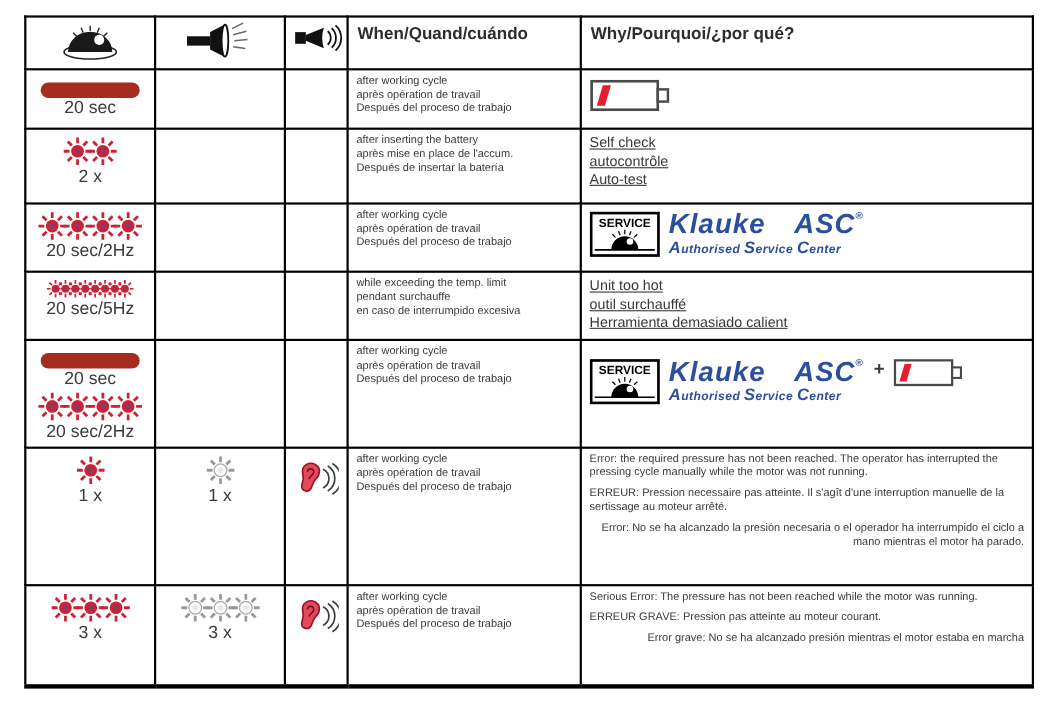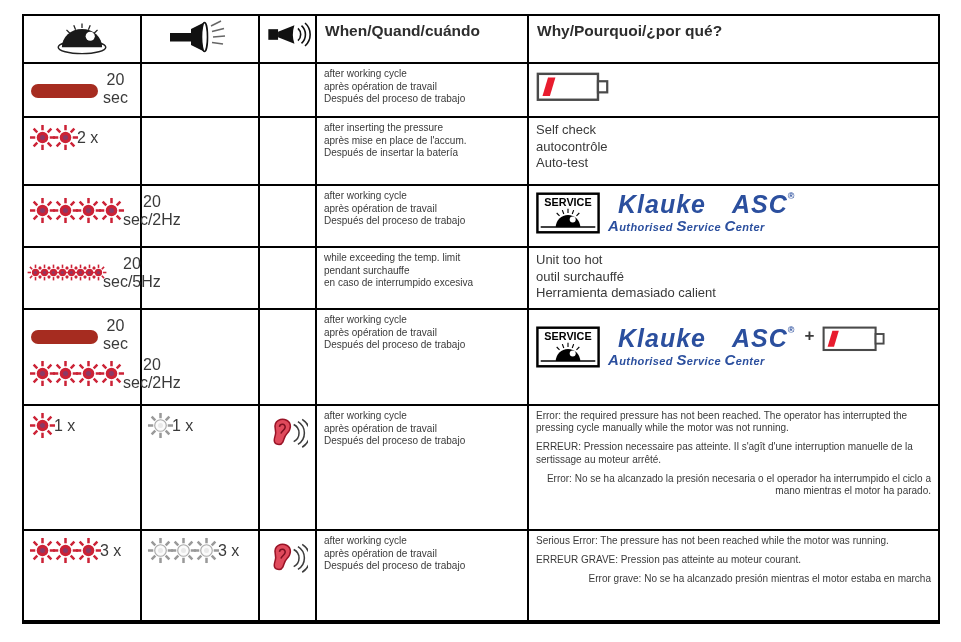--- a/index.html
+++ b/index.html
@@ -11,35 +11,35 @@
   table.ind th.txt-h{font-size:15.5px;font-weight:bold;color:#2d2d2d;text-align:left;padding:6px 8px;vertical-align:top;}
   thead tr{height:45px;}
   tbody tr:nth-child(1){height:54px;}
   tbody tr:nth-child(2){height:68px;}
   tbody tr:nth-child(3){height:62px;}
   tbody tr:nth-child(4){height:62px;}
   tbody tr:nth-child(5){height:96px;}
   tbody tr:nth-child(6){height:125px;}
   tbody tr:nth-child(7){height:92px;}
   .hicon svg{vertical-align:middle;}
-  .ind-group{display:flex;flex-direction:row;align-items:center;margin-top:2px;}
+  .ind-group{display:flex;flex-direction:column;align-items:center;margin-top:2px;}
   .stars{display:flex;align-items:center;justify-content:center;}
   .stars svg{width:27px;height:27px;margin:0 -2px;}
   .stars.dense svg{width:17px;height:17px;margin:0 -4px;}
   .ind-label{font-size:16px;color:#3a3a3a;margin-top:1px;}
   .bar{display:block;width:90px;height:14px;border-radius:8px;margin:5px auto 0;}
   .when-line{font-size:10px;line-height:1.25;}
-  .why-line{font-size:13px;line-height:1.28;}
+  .why-line{font-size:13px;line-height:1.28;text-decoration:underline;}
   .why-par{font-size:10px;line-height:1.22;margin:0 0 7px 0;}
   .why-par:last-child{margin-bottom:0;text-align:right;}
   .batt-wrap{margin-top:4px;}
   .svc-row{display:flex;align-items:flex-start;gap:8px;margin-top:2px;}
   .svc-row.low{margin-top:12px;}
   .klogo{display:inline-block;line-height:1;}
-  .kl-row1{display:block;line-height:1;margin-left:10px;}
+  .kl-row1{display:block;line-height:1;}
   .kl-brand,.kl-asc{font-weight:bold;font-style:italic;font-size:25px;letter-spacing:1px;}
   .kl-asc{margin-left:26px;}
   .kl-reg{font-size:9px;vertical-align:top;font-weight:bold;}
   .kl-row2{display:block;font-weight:bold;font-style:italic;font-size:11px;letter-spacing:.4px;margin-top:1px;line-height:1;}
   .kl-row2 .cap{font-size:15px;}
   .plus{font-size:17px;font-weight:bold;color:#3a3a3a;margin:0 0 0 2px;}
   .horn-wrap{margin-top:6px;display:inline-block;}
 </style>
 </head>
 <body>
@@ -146,21 +146,21 @@
                   <circle cx="14" cy="14" r="6" fill="#cc2236" stroke="none" stroke-width="1.2"></circle>
                   <circle cx="14" cy="14" r="2.6" fill="#8a3a66"></circle>
                 </svg>
               </div>
               <div class="ind-label">2 x</div>
             </div>
           </td>
           <td class="icon-c"></td>
           <td class="icon-c"></td>
           <td>
-            <div class="when-line">after inserting the pressure</div>
+            <div class="when-line">after inserting the battery</div>
             <div class="when-line">après mise en place de l'accum.</div>
             <div class="when-line">Después de insertar la batería</div>
           </td>
           <td>
             <div class="why-line">Self check</div>
             <div class="why-line">autocontrôle</div>
             <div class="why-line">Auto-test</div>
           </td>
         </tr>
         <tr>

